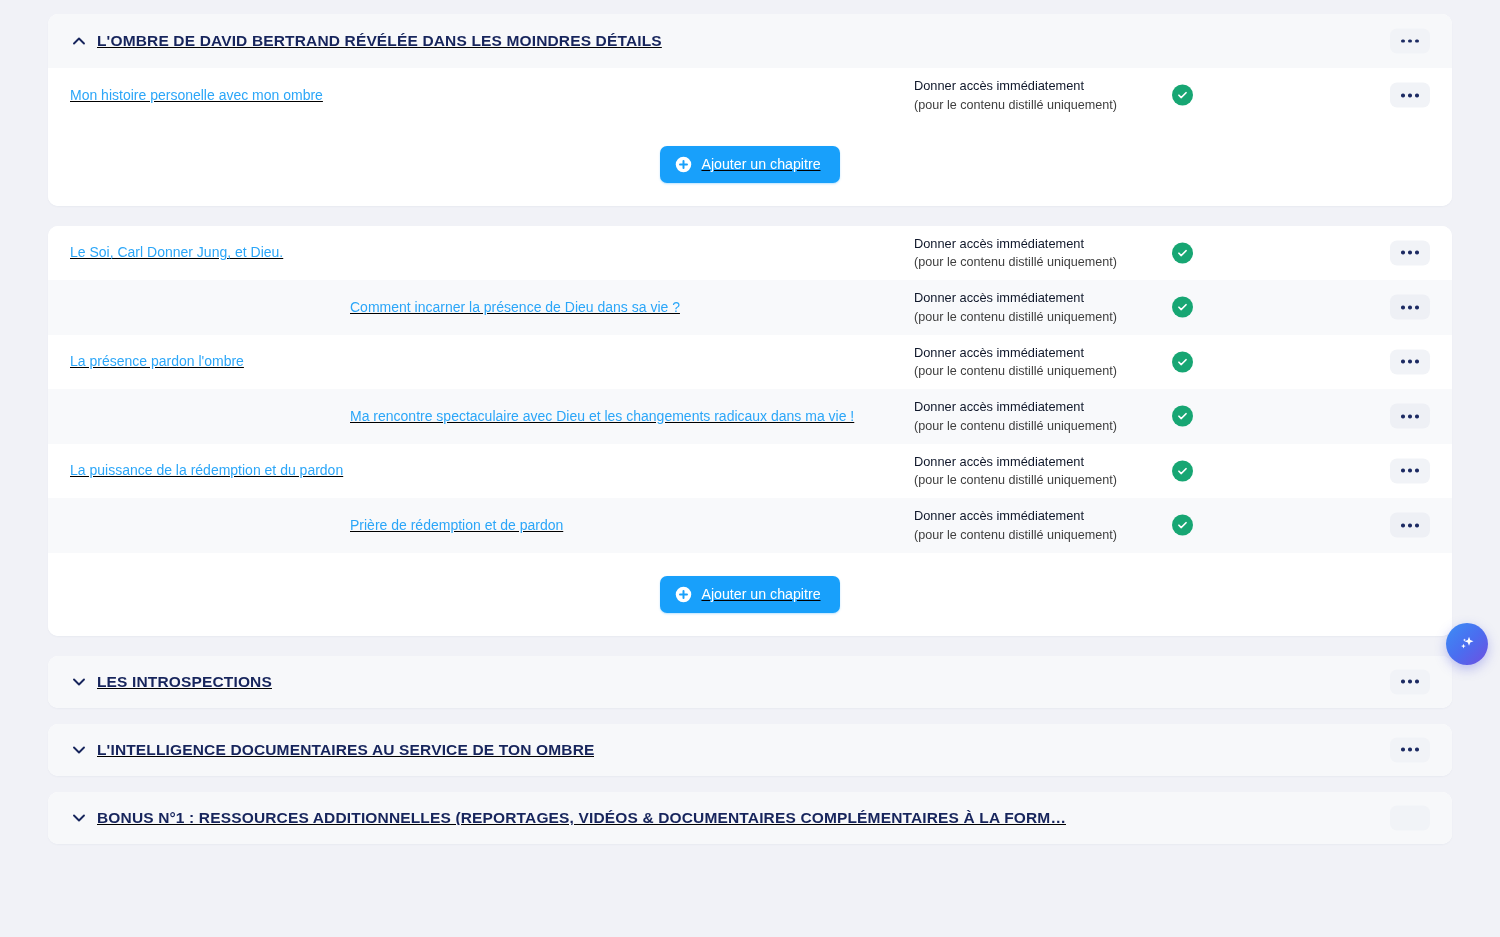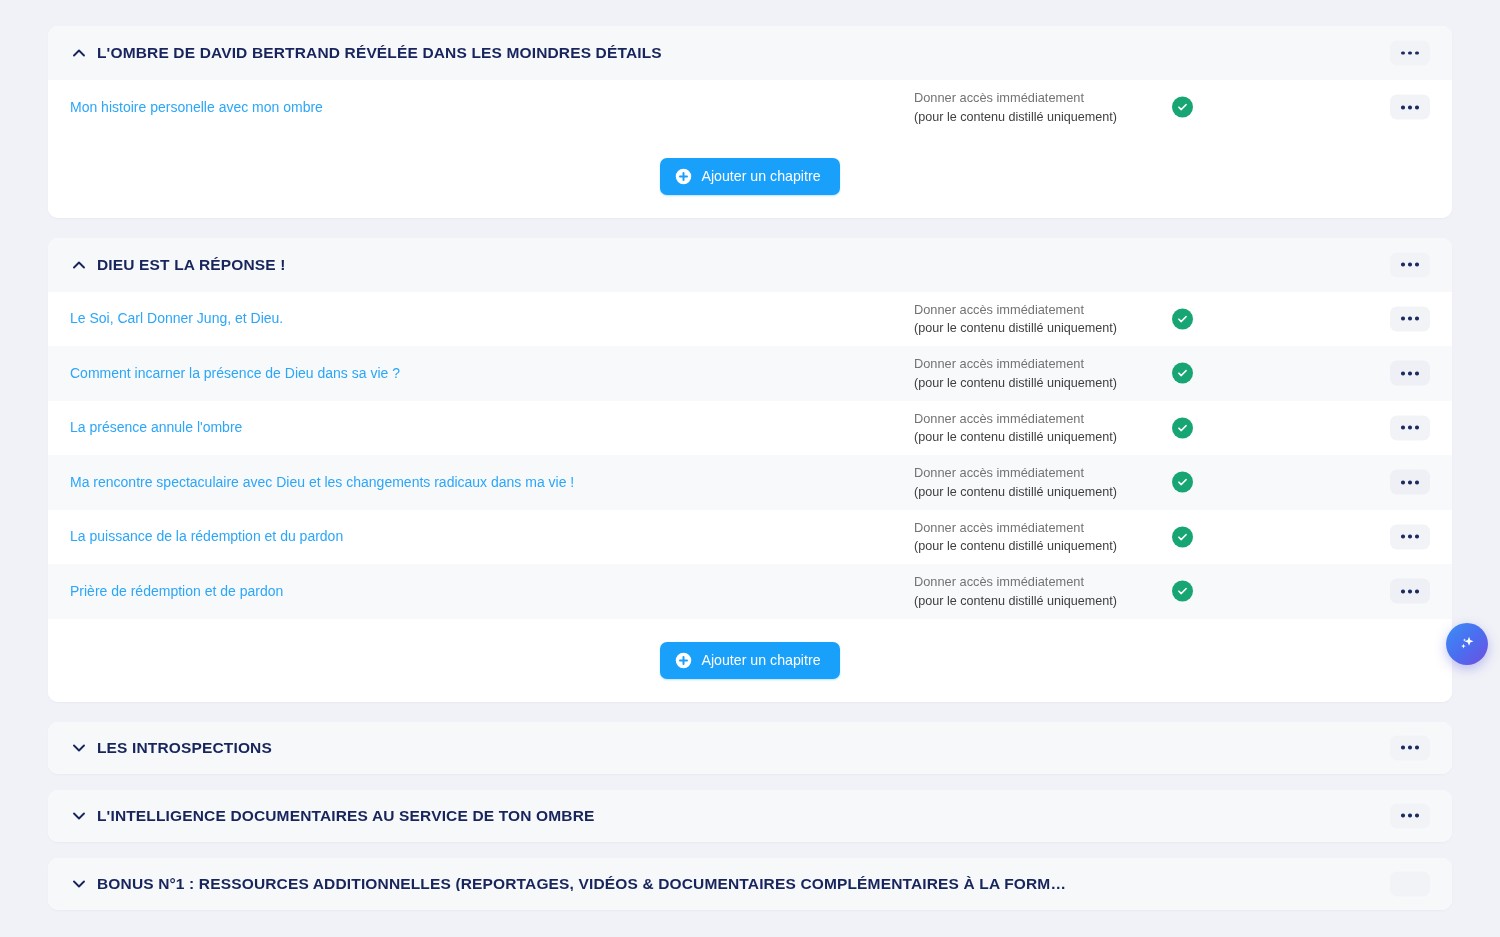--- a/index.html
+++ b/index.html
@@ -14,21 +14,22 @@
   body {
     background: #f1f2f7;
     font-family: "Liberation Sans", "DejaVu Sans", sans-serif;
     -webkit-font-smoothing: antialiased;
   }
 
   .page {
     position: relative;
     width: 1500px;
     height: 720px;
-    padding: 26px 48px 0 48px;
+    padding: 14px 48px 0 48px;
+    text-decoration: underline;
   }
 
   
   .card {
     background: #ffffff;
     border-radius: 10px;
     overflow: hidden;
     margin-bottom: 20px;
     box-shadow: 0 1px 2px rgba(23, 43, 99, 0.04);
   }
@@ -100,21 +101,21 @@
   .rows { display: block; }
 
   .chapter-row {
     position: relative;
     display: flex;
     align-items: center;
     height: 54.5px;
     padding: 0 22px;
     background: #ffffff;
   }
-  .chapter-row.alt { background: #f8f9fb; }
+  .chapter-row.alt { background: #f8f9fb; justify-content: center; }
 
   .chapter-title {
     color: #2ba6f8;
     font-size: 14px;
     line-height: 1.2;
     width: 800px;
     flex: 0 0 800px;
     white-space: nowrap;
     overflow: hidden;
     text-overflow: ellipsis;
@@ -122,21 +123,21 @@
   }
 
   .access-block {
     position: absolute;
     left: 866px;
     top: 50%;
     transform: translateY(-50%);
     width: 250px;
   }
   .access-main {
-    color: #737373;
+    color: #0f172a;
     font-size: 12.8px;
     line-height: 1.45;
     white-space: nowrap;
   }
   .access-sub {
     color: #404040;
     font-size: 12.6px;
     line-height: 1.45;
     white-space: nowrap;
   }
@@ -256,33 +257,20 @@
               <svg width="17" height="17" viewBox="0 0 18 18" aria-hidden="true">
                 <circle cx="9" cy="9" r="8.2" fill="#ffffff"></circle>
                 <path d="M9 5.3 V12.7 M5.3 9 H12.7" stroke="#18a0fb" stroke-width="2.1" stroke-linecap="round"></path>
               </svg>
             </span>
             <span>Ajouter un chapitre</span>
           </button>
         </div>
       </div>
       <div class="card">
-        <div class="section-header">
-          <span class="chevron">
-            <svg width="16" height="16" viewBox="0 0 16 16" fill="none" aria-hidden="true">
-              <path d="M3 10.5 L8 5.5 L13 10.5" stroke="currentColor" stroke-width="1.9" stroke-linecap="round" stroke-linejoin="round"></path>
-            </svg>
-          </span>
-          <span class="section-title">DIEU EST LA RÉPONSE !</span>
-          <button class="more-btn" aria-label="More options">
-            <i></i>
-            <i></i>
-            <i></i>
-          </button>
-        </div>
         <div class="rows">
           <div class="chapter-row">
             <span class="chapter-title">Le Soi, Carl Donner Jung, et Dieu.</span>
             <div class="access-block">
               <div class="access-main">Donner accès immédiatement</div>
               <div class="access-sub">(pour le contenu distillé uniquement)</div>
             </div>
             <span class="check-icon">
               <svg width="13" height="13" viewBox="0 0 16 16" fill="none" aria-hidden="true">
                 <path d="M3.6 8.3 L6.5 11.1 L12.3 5.2" stroke="#ffffff" stroke-width="2.1" stroke-linecap="round" stroke-linejoin="round"></path>
@@ -305,21 +293,21 @@
                 <path d="M3.6 8.3 L6.5 11.1 L12.3 5.2" stroke="#ffffff" stroke-width="2.1" stroke-linecap="round" stroke-linejoin="round"></path>
               </svg>
             </span>
             <button class="more-btn" aria-label="More options">
               <i></i>
               <i></i>
               <i></i>
             </button>
           </div>
           <div class="chapter-row">
-            <span class="chapter-title">La présence annule l'ombre</span>
+            <span class="chapter-title">La présence pardon l'ombre</span>
             <div class="access-block">
               <div class="access-main">Donner accès immédiatement</div>
               <div class="access-sub">(pour le contenu distillé uniquement)</div>
             </div>
             <span class="check-icon">
               <svg width="13" height="13" viewBox="0 0 16 16" fill="none" aria-hidden="true">
                 <path d="M3.6 8.3 L6.5 11.1 L12.3 5.2" stroke="#ffffff" stroke-width="2.1" stroke-linecap="round" stroke-linejoin="round"></path>
               </svg>
             </span>
             <button class="more-btn" aria-label="More options">

